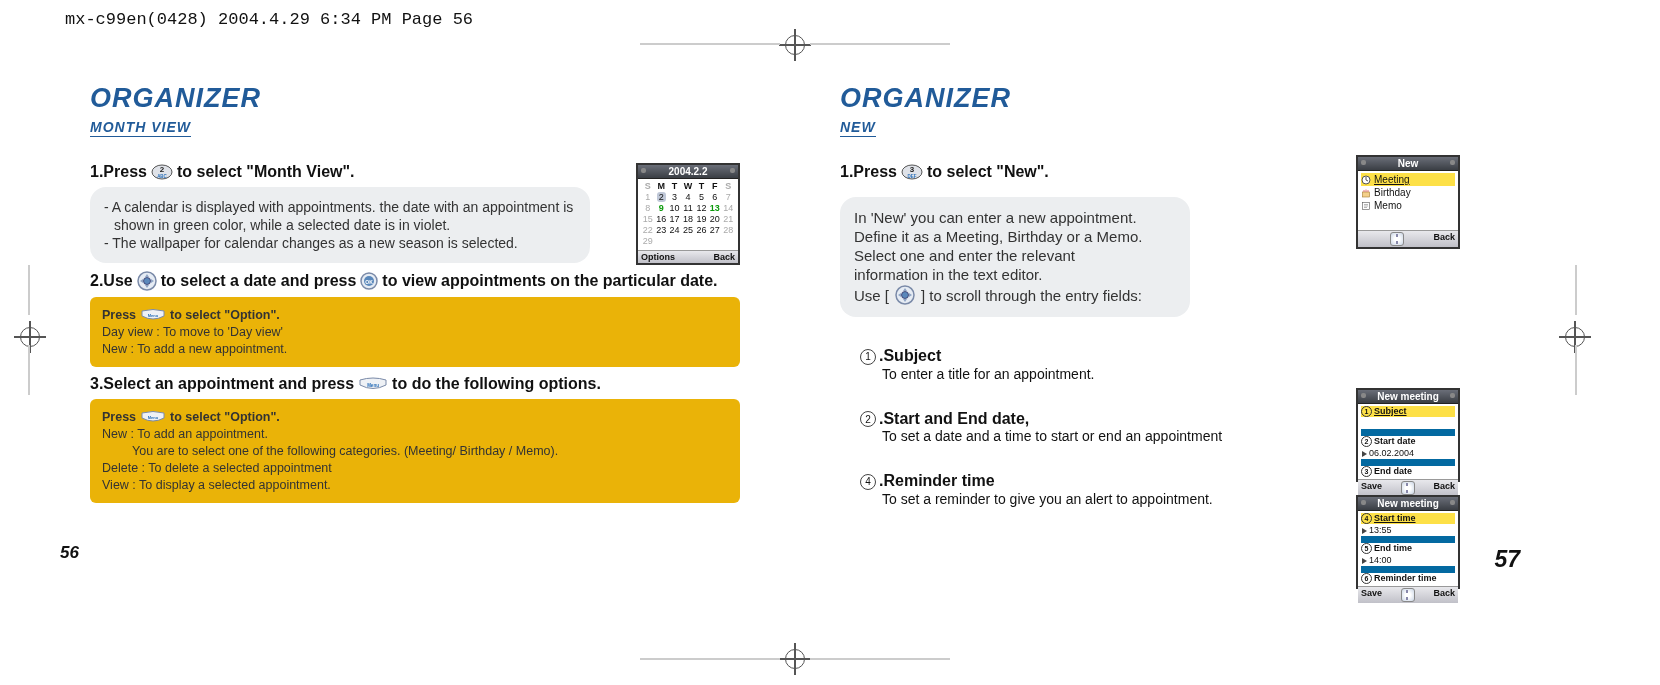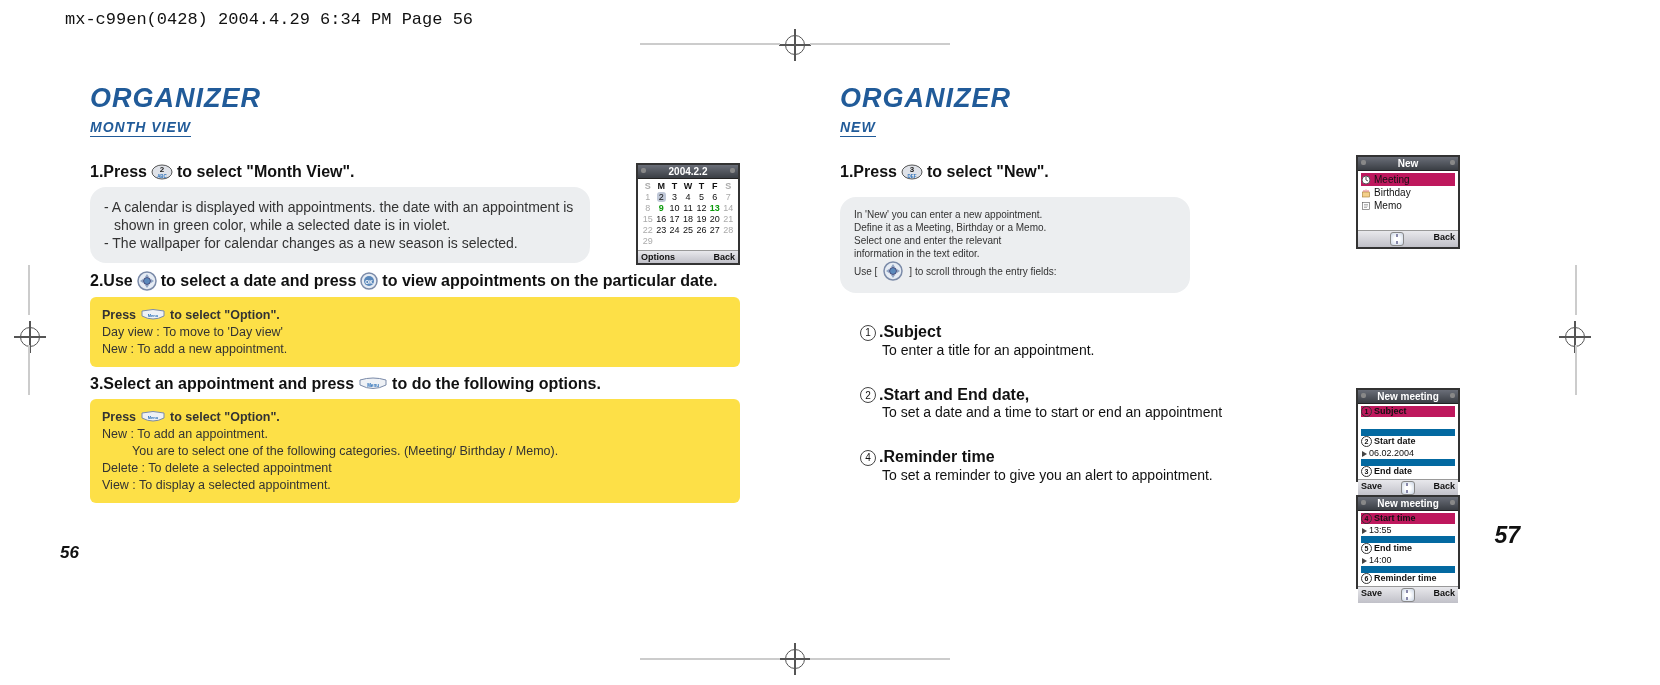--- a/index.html
+++ b/index.html
@@ -22,21 +22,21 @@
     .page { position:absolute; top:83px; width:650px; padding:0 30px; }
     .page-left { left:60px; }
     .page-right { left:810px; }
     h1.title { font-style:italic; font-weight:bold; font-size:27px; color:#215b99; margin:0 0 4px 0; letter-spacing:1px;}
     .section-label { color:#215b99; font-style:italic; font-weight:bold; font-size:14px; border-bottom:1.5px solid #215b99; display:inline-block; padding-bottom:1px; letter-spacing:1px; margin-bottom:18px;}
     .step { font-size:16px; font-weight:bold; margin:8px 0 6px 0; display:flex; align-items:center; flex-wrap:wrap; gap:4px; }
     .soft-btn, .soft-btn-sm { display:inline-flex; align-items:center; justify-content:center; vertical-align:middle;}
     .soft-btn svg, .soft-btn-sm svg { display:block; }
     .box-grey { background:#eceef0; border-radius:16px; padding:10px 14px; font-size:14px; color:#333; }
     .box-grey p { margin:2px 0; }
-    .small-grey { background:#fde047; border-radius:6px; padding:8px 12px; font-size:12.5px; color:#333; margin-top:4px; }
+    .small-grey { background:#eab308; border-radius:6px; padding:8px 12px; font-size:12.5px; color:#333; margin-top:4px; }
     .small-grey p { margin:3px 0; }
     .small-grey .indent { padding-left:30px; }
     .field-label { font-weight:bold; }
     .field-desc { font-size:14px; margin:0 0 4px 22px;}
     .field-block { margin-top:14px; margin-bottom:6px; }
     .circled { display:inline-flex; width:14px; height:14px; border:1.2px solid #444; border-radius:50%; font-size:10px; align-items:center; justify-content:center; margin-right:3px; font-weight:normal; position:relative; top:-1px;}
     .page-num-left { position:absolute; bottom:-60px; left:0; font-style:italic; font-weight:bold; font-size:17px;}
     .page-num-right { position:absolute; bottom:-60px; right:0; font-style:italic; font-weight:bold; font-size:23px;}
 
     .phone-screen { border:2px solid #333; background:#fff; font-size:10px; position:relative; display:flex; flex-direction:column;}
@@ -46,21 +46,21 @@
     .ps-body { flex:1; padding:2px 3px; }
     .ps-softkeys { background:linear-gradient(#e8e8ec,#c0c0c8); display:flex; justify-content:space-between; font-size:9px; font-weight:bold; padding:1px 3px; border-top:1px solid #999;}
     .ps-softkeys .mid { display:inline-block;}
     .nav-icon { width:12px; height:12px; border:1px solid #888; border-radius:3px; display:inline-block; position:relative; background:radial-gradient(circle,#fff 30%,#d8e0ec 80%); vertical-align:middle;}
     .nav-icon::before{content:"";position:absolute;left:4.5px;top:1px;width:2px;height:3px;background:#88a;}
     .nav-icon::after{content:"";position:absolute;left:4.5px;bottom:1px;width:2px;height:3px;background:#88a;}
 
     .new-screen { position:absolute; right:30px; width:100px; height:90px; }
     .new-list-item { display:flex; align-items:center; gap:3px; padding:1px 0;}
     .mini-icon { width:10px; height:10px; display:inline-flex; align-items:center; justify-content:center;}
-    .sel-row { background:#be185d; }
+    .sel-row { background:#fde047;text-decoration:underline; }
     .circled-sm { display:inline-flex; width:9px; height:9px; border:1px solid #333; border-radius:50%; font-size:7px; align-items:center; justify-content:center; margin-right:2px;}
     .field-row { border-bottom:7px solid #0369a1; padding:1px 1px; font-size:9px;}
     .field-head { font-weight:bold; font-size:9px; }
     .tri-r { display:inline-block; width:0;height:0;border-top:3px solid transparent;border-bottom:3px solid transparent;border-left:5px solid #444; margin-right:2px; vertical-align:middle;}
 
     .cal-screen { position:absolute; top:0; right:0px; width:100px; height:98px; }
     .cal-grid { font-size:9px; width:100%; border-collapse:collapse;}
     .cal-grid td, .cal-grid th { text-align:center; padding:0; width:14%; line-height:11px;}
     .cal-grid th { font-weight:bold;}
     .cal-grid .dim { color:#aaa;}
@@ -278,21 +278,21 @@
         <span class="soft-btn">
           <svg width="22" height="16">
               <ellipse cx="11" cy="8" rx="10" ry="7" fill="#dfe2e8" stroke="#555" stroke-width="1"></ellipse>
               <text x="11" y="8" text-anchor="middle" font-size="8" font-weight="bold" fill="#222">3</text>
               <text x="11" y="14" text-anchor="middle" font-size="4.5" fill="#2a6fb8">DEF</text>
             </svg>
         </span>
         <span>to select "New".</span>
       </div>
 
-      <div class="box-grey" style="font-size:10px;margin-top:16px;">
+      <div class="box-grey" style="font-size:15px;margin-top:16px;">
         <p>In 'New' you can enter a new appointment.</p>
         <p>Define it as a Meeting, Birthday or a Memo.</p>
         <p>Select one and enter the relevant</p>
         <p>information in the text editor.</p>
         <p style="display:flex;align-items:center;gap:6px;">
           <span>Use [</span>
           <span class="soft-btn">
             <svg width="20" height="20">
                 <circle cx="10" cy="10" r="9" fill="#e6ecf4" stroke="#7a8aa8" stroke-width="1.5"></circle>
                 <circle cx="10" cy="10" r="3.5" fill="#5a88bb" stroke="#336" stroke-width="0.8"></circle>

